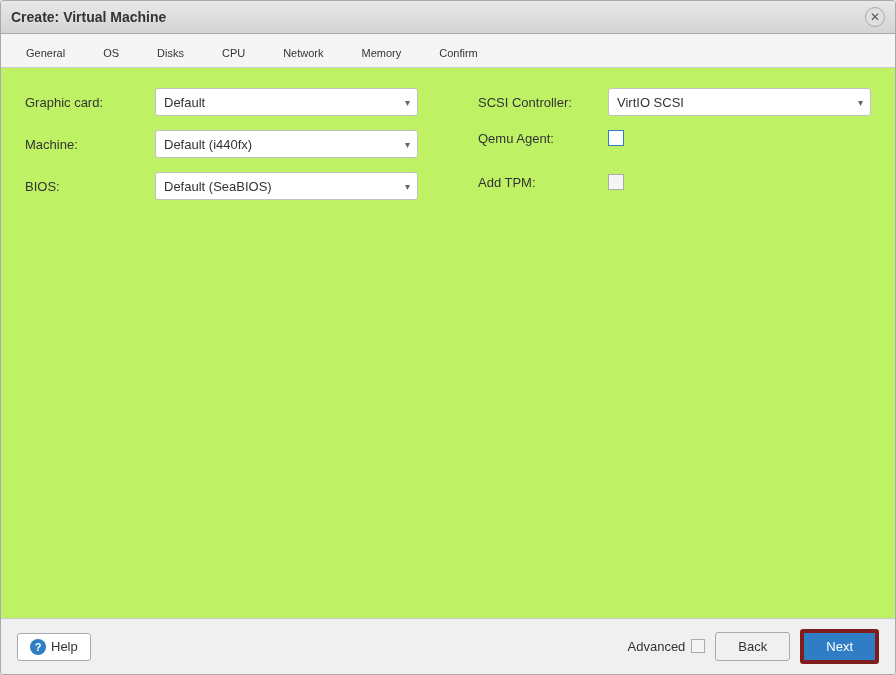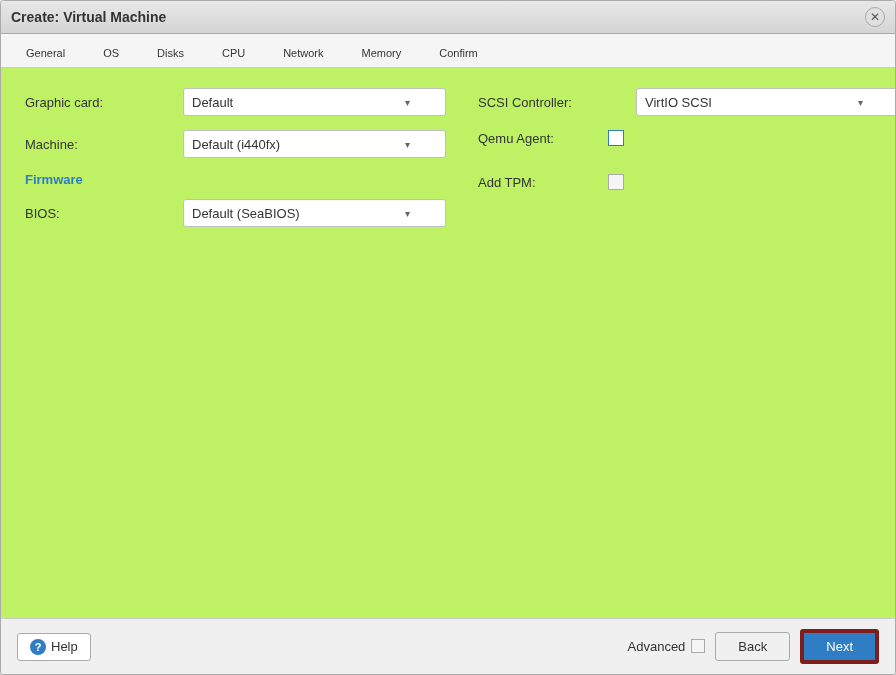--- a/index.html
+++ b/index.html
@@ -115,21 +115,20 @@
       padding: 4px 28px 4px 8px;
       border: 1px solid #c0c0c0;
       border-radius: 3px;
       background: #fff;
       font-size: 13px;
       color: #333;
       appearance: none;
       -webkit-appearance: none;
       cursor: pointer;
       height: 28px;
-      margin-left: 28px;
     }
 
     .select-arrow {
       position: absolute;
       right: 8px;
       top: 50%;
       transform: translateY(-50%);
       pointer-events: none;
       color: #666;
       font-size: 10px;
@@ -278,21 +277,20 @@
         <div class="form-row">
           <label class="form-label">Machine:</label>
           <div class="form-control">
             <select>
               <option>Default (i440fx)</option>
             </select>
             <span class="select-arrow">▾</span>
           </div>
         </div>
 
-        <div class="section-header">Firmware</div>
 
         <div class="form-row">
           <label class="form-label">BIOS:</label>
           <div class="form-control">
             <select>
               <option>Default (SeaBIOS)</option>
             </select>
             <span class="select-arrow">▾</span>
           </div>
         </div>

